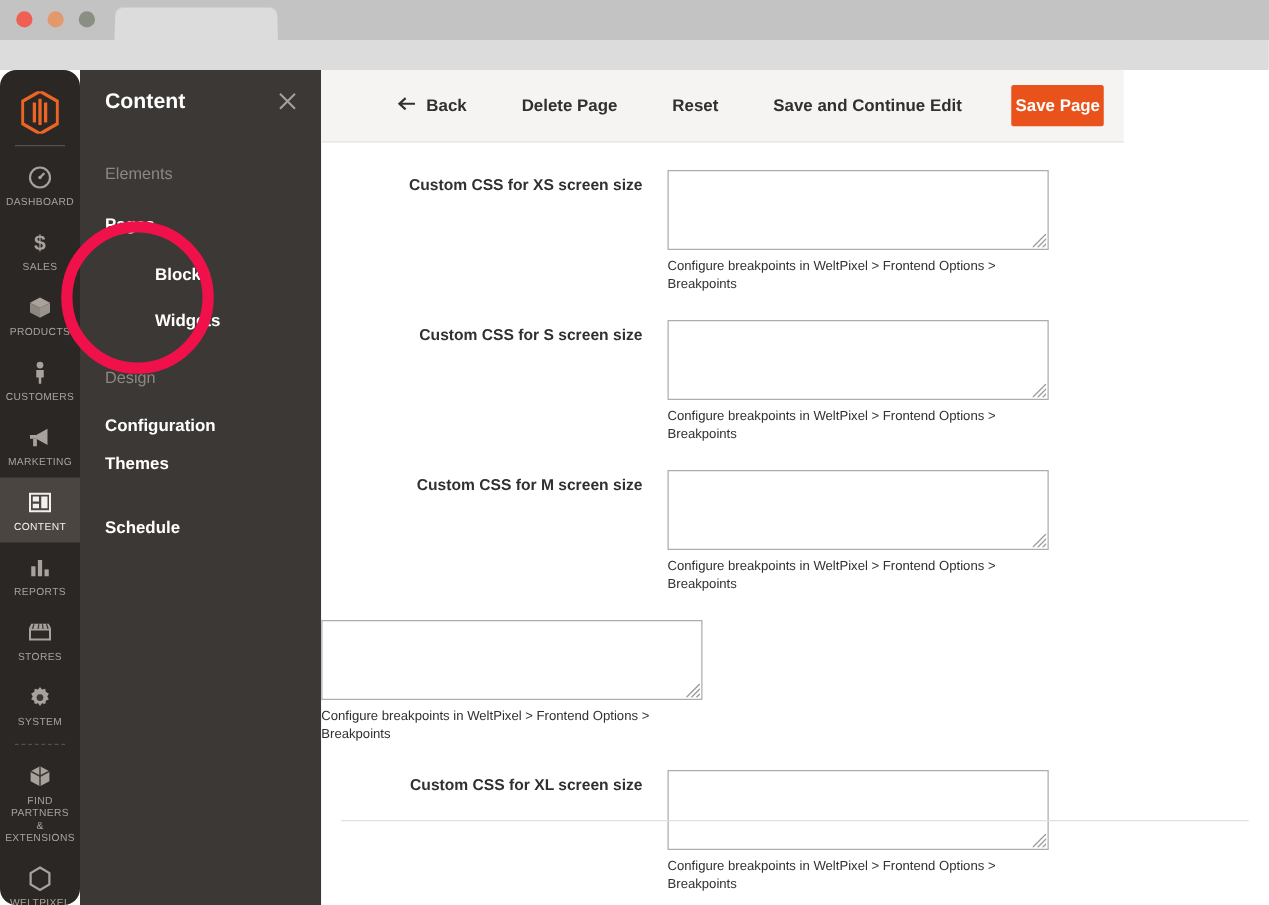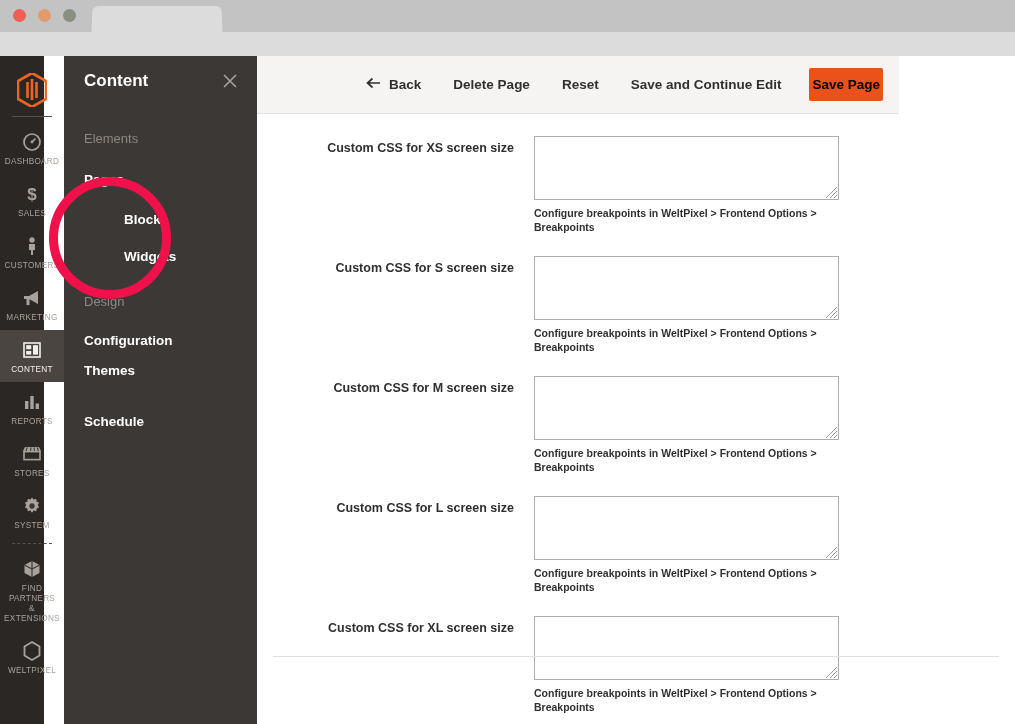--- a/index.html
+++ b/index.html
@@ -42,22 +42,23 @@
 
   
   #app-window {
     position: absolute; left: 0; top: 56px; width: 1015px; height: 668px;
     background: #ffffff;
     overflow: hidden;
   }
 
   
   #icon-rail {
-    position: absolute; left: 0; top: 0; width: 44px; height: 668px;
+    position: absolute; left: 0; top: 0; width: 64px; height: 668px;
     background: #2b2724;
+    border-radius: 13px;
   }
   #magento-logo {
     position: absolute; left: 0; top: 10px; width: 64px; height: 48px;
     display: flex; align-items: center; justify-content: center;
   }
   #rail-divider {
     position: absolute; left: 12px; top: 60px; width: 40px; height: 1px;
     background: #56504b;
   }
   .rail-item {
@@ -104,31 +105,31 @@
   
   #main-area {
     position: absolute; left: 257px; top: 0; width: 758px; height: 668px;
     background: #ffffff;
   }
   #page-actions-bar {
     position: absolute; left: 0; top: 0; width: 642px; height: 58px;
     background: #f5f4f2;
     border-bottom: 1px solid #e3e3e3;
     display: flex; align-items: center; justify-content: flex-end;
-    gap: 0px; padding-right: 16px;
+    gap: 12px; padding-right: 16px;
   }
   .action-btn {
     background: none; border: none;
     font-family: "Liberation Sans", sans-serif;
     font-size: 13.5px; font-weight: bold; color: #303030;
     cursor: pointer; padding: 8px 16px;
     display: flex; align-items: center; gap: 8px;
   }
   #btn-save-page {
-    background: #e9521a; color: #000000;
+    background: #e9521a; color: #ffffff;
     border-radius: 2px; padding: 9px 3px; margin-left: 12px;
   }
 
   
   #form-body { position: absolute; left: 0; top: 58px; width: 758px; height: 610px; }
   .form-row { position: relative; display: flex; margin-bottom: 22px; }
   .field-label {
     width: 277px; text-align: right; padding-right: 20px;
     font-size: 12.5px; font-weight: bold; color: #303030;
     line-height: 15px; padding-top: 5px;
@@ -140,21 +141,20 @@
     font-family: "Liberation Sans", sans-serif; font-size: 12px;
     padding: 5px; resize: none; display: block;
   }
   .resize-grip {
     position: absolute; right: 2px; bottom: 2px;
     width: 11px; height: 11px; pointer-events: none;
   }
   .field-note {
     font-size: 10.5px; color: #303030; margin-top: 6px;
     line-height: 14px;
-    font-weight: bold;
   }
   .ctrl-wrap { position: relative; width: 305px; }
   #form-footer-rule {
     position: absolute; left: 16px; top: 600px; width: 726px; height: 1px;
     background: #e0e0e0;
   }
 
   
   #annotation-circle {
     position: absolute; left: 49px; top: 121px;
@@ -199,20 +199,30 @@
           </span>
           <span class="rail-label">DASHBOARD</span>
         </div>
         <div class="rail-item">
           <span class="rail-icon">
             <svg width="20" height="20" viewBox="0 0 20 20">
               <text x="10" y="16" font-size="17" font-weight="bold" text-anchor="middle" fill="#a9a29c" font-family="Liberation Sans">$</text>
             </svg>
           </span>
           <span class="rail-label">SALES</span>
+        </div>
+        <div class="rail-item">
+          <span class="rail-icon">
+            <svg width="20" height="20" viewBox="0 0 20 20">
+              <path d="M10 2 L18 6.2 L10 10.4 L2 6.2 Z" fill="#a9a29c"></path>
+              <path d="M2 6.2 L2 14 L10 18.2 L10 10.4 Z" fill="#8d8780"></path>
+              <path d="M18 6.2 L18 14 L10 18.2 L10 10.4 Z" fill="#9b948e"></path>
+            </svg>
+          </span>
+          <span class="rail-label">PRODUCTS</span>
         </div>
         <div class="rail-item">
           <span class="rail-icon">
             <svg width="20" height="20" viewBox="0 0 20 20">
               <circle cx="10" cy="4" r="2.7" fill="#a9a29c"></circle>
               <path d="M7 8 h6 v6 h-2 v5 h-2 v-5 h-2 Z" fill="#a9a29c"></path>
             </svg>
           </span>
           <span class="rail-label">CUSTOMERS</span>
         </div>
@@ -356,21 +366,20 @@
             <div class="ctrl-wrap">
               <textarea class="field-textarea" style=""></textarea>
               <svg class="resize-grip" viewBox="0 0 11 11">
                 <path d="M11 0 L0 11 M11 4 L4 11 M11 8 L8 11" stroke="#9a9a9a" stroke-width="1"></path>
               </svg>
             </div>
             <div class="field-note">Configure breakpoints in WeltPixel &gt; Frontend Options &gt; Breakpoints</div>
           </div>
         </div>
         <div class="form-row">
-          <div class="field-label">Custom CSS for L screen size</div>
           <div class="field-control">
             <div class="ctrl-wrap">
               <textarea class="field-textarea" style=""></textarea>
               <svg class="resize-grip" viewBox="0 0 11 11">
                 <path d="M11 0 L0 11 M11 4 L4 11 M11 8 L8 11" stroke="#9a9a9a" stroke-width="1"></path>
               </svg>
             </div>
             <div class="field-note">Configure breakpoints in WeltPixel &gt; Frontend Options &gt; Breakpoints</div>
           </div>
         </div>

